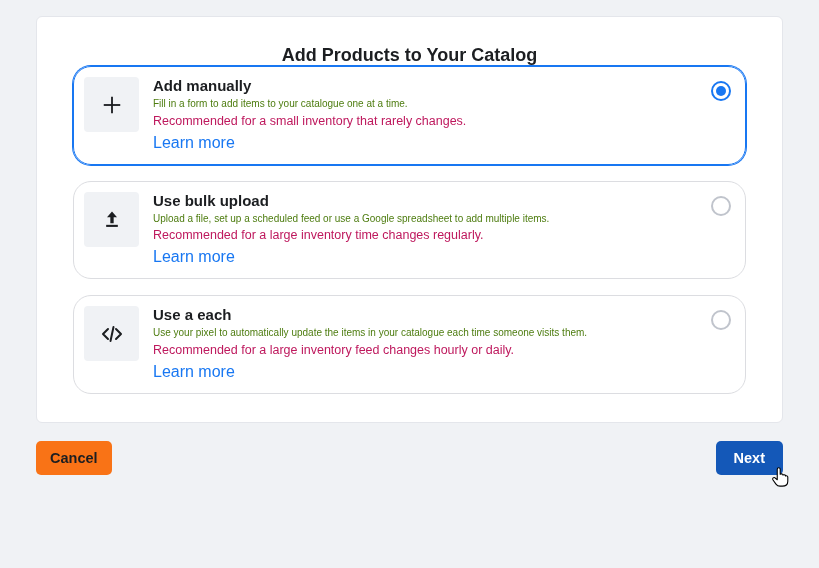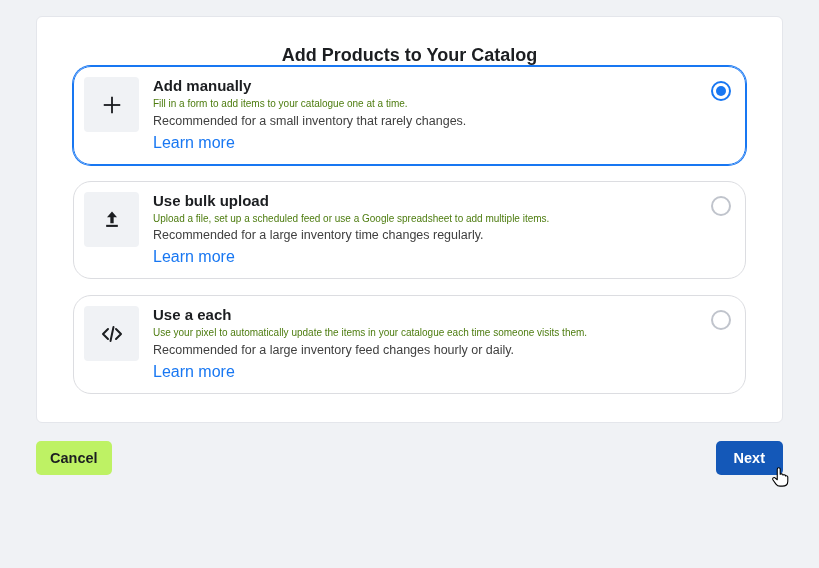--- a/index.html
+++ b/index.html
@@ -62,21 +62,21 @@
       margin-bottom: 3px;
     }
     .option-desc {
       font-size: 10px;
       color: #4d7c0f;
       margin-bottom: 3px;
       line-height: 1.35;
     }
     .option-rec {
       font-size: 12.5px;
-      color: #404040;
+      color: #be185d;
       margin-bottom: 6px;
     }
     .learn-more {
       font-size: 16px;
       color: #1877f2;
       cursor: pointer;
       display: inline-block;
     }
     .radio {
       width: 20px;
@@ -108,21 +108,21 @@
     }
     .btn {
       padding: 9px 14px;
       border-radius: 5px;
       font-size: 14.5px;
       font-weight: 600;
       border: none;
       cursor: pointer;
     }
     .btn-cancel {
-      background: #bef264;
+      background: #f97316;
       color: #1c1e21;
     }
     .btn-next {
       background: #1458b8;
       color: #fff;
       padding: 9px 18px;
       position: relative;
     }
     .cursor-pointer {
       position: absolute;

